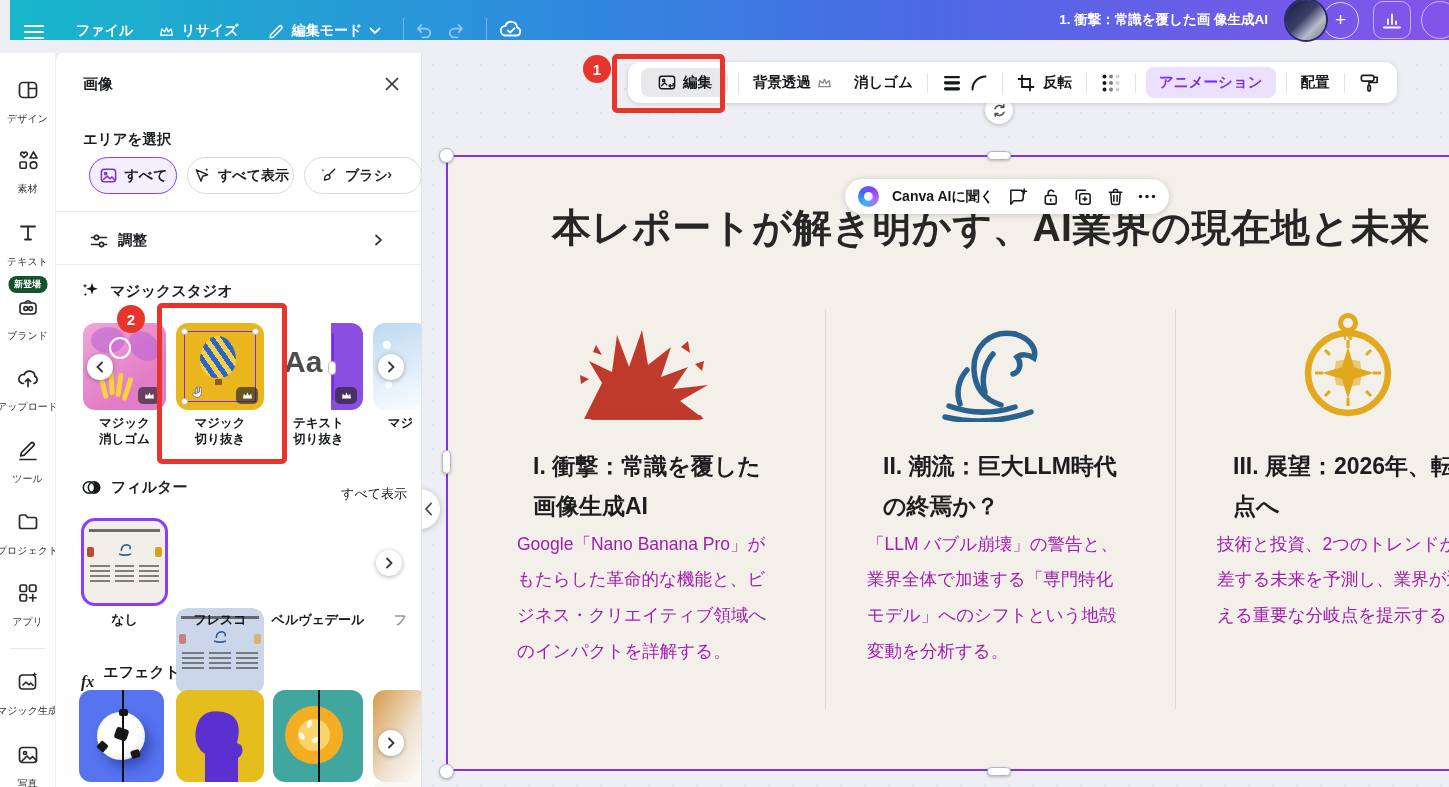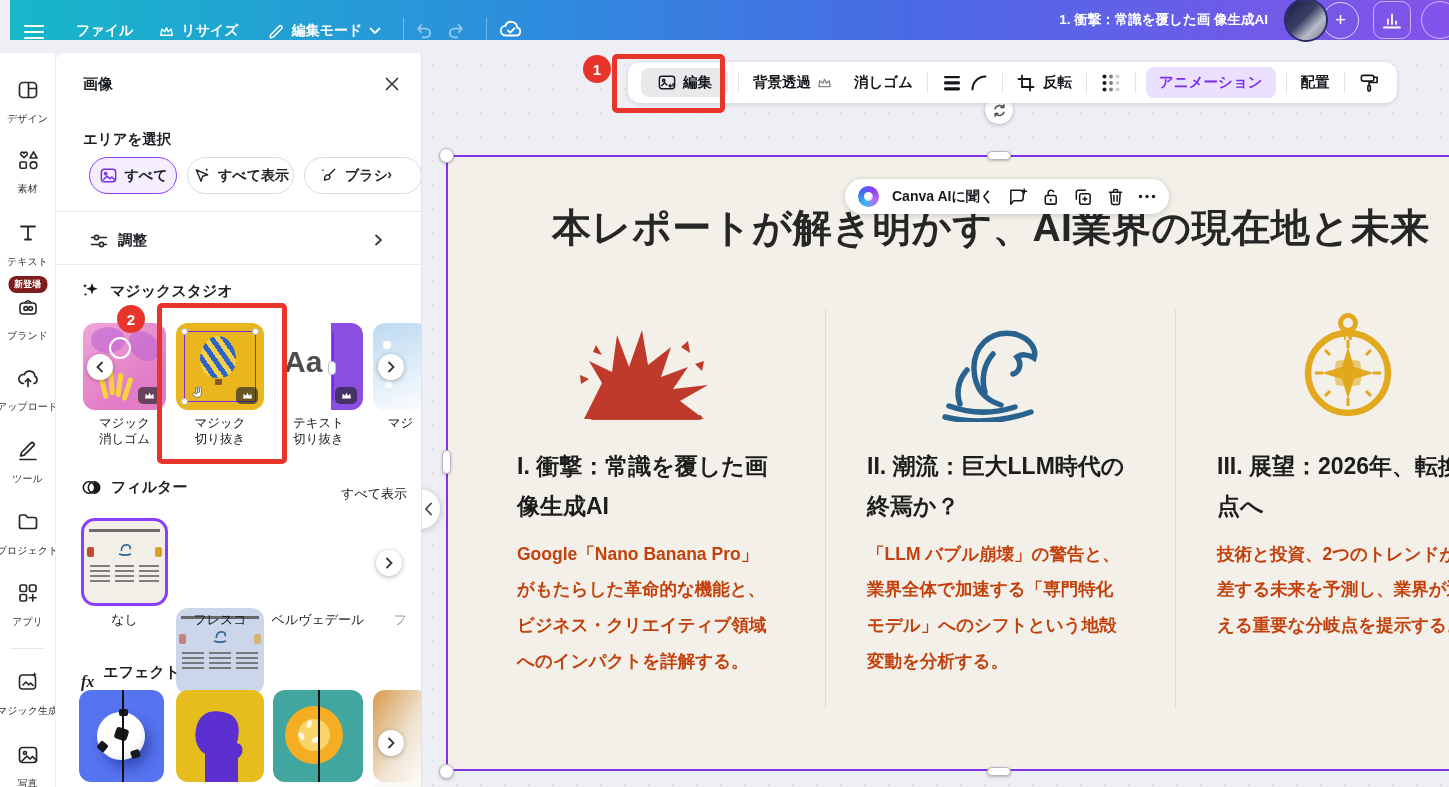--- a/index.html
+++ b/index.html
@@ -35,21 +35,21 @@
   .partial-circle{ width:38px; height:38px; border-radius:50%; border:1.5px solid rgba(255,255,255,.6);
     margin-left:10px; flex:none; }
 
   
   .rail{ position:absolute; left:0; top:53px; width:55px; bottom:0; background:#fff; z-index:15; }
   .rail-item{ position:absolute; width:55px; text-align:center; cursor:pointer; }
   .rail-item svg{ margin:0 auto; }
   .rail-label{ margin-top:10px; font-size:10px; color:#2e3236; display:flex; justify-content:center;
     overflow:hidden; white-space:nowrap; }
   .new-badge{ position:absolute; left:50%; transform:translateX(-50%); top:-19px;
-    background:#7f1d1d; color:#fff; font-size:9px; font-weight:700; padding:2px 6px;
+    background:#14532d; color:#fff; font-size:9px; font-weight:700; padding:2px 6px;
     border-radius:8px; white-space:nowrap; }
   .rail-sep{ position:absolute; left:10px; right:10px; top:595px; height:1px; background:#e8e8ea; }
 
   
   .panel{ position:absolute; left:55px; top:53px; width:367px; bottom:0; background:#fff;
     border-left:1px solid #f0f0f2; border-right:1px solid #e1e2e6; z-index:14;
     border-radius:8px 0 0 0; overflow:hidden; }
   .panel-title{ position:absolute; left:27px; top:22px; font-size:15px; font-weight:700; }
   .panel-close{ position:absolute; right:16px; top:18px; width:26px; height:26px; background:none;
     border:none; cursor:pointer; display:flex; align-items:center; justify-content:center; }
@@ -58,21 +58,21 @@
   .pill{ position:absolute; top:104px; height:37px; border:1px solid #d7d9dd; border-radius:19px;
     background:#fff; display:flex; align-items:center; justify-content:center; gap:7px;
     font-size:14px; font-weight:600; color:#1b1e23; cursor:pointer; font-family:inherit; }
   .pill.sel{ border:1.5px solid #8b3dff; background:#f4eeff; }
   .pill-more{ position:absolute; left:331px; top:112px; font-size:15px; color:#33373b; font-weight:700; }
   .pdiv{ position:absolute; left:0; right:0; height:1px; background:#ebebee; }
   .adjust-row{ position:absolute; left:0; right:16px; top:165px; height:46px; cursor:pointer;text-decoration:underline; }
   .adjust-row .lbl{ position:absolute; left:62px; top:13px; font-size:14.5px; font-weight:700; }
   .sec-head{ position:absolute; display:flex; align-items:center; gap:9px; }
   .thumb{ position:absolute; border-radius:12px; overflow:hidden; cursor:pointer; }
-  .thumb-lbl{ position:absolute; font-size:12.5px; font-weight:400; line-height:16px;
+  .thumb-lbl{ position:absolute; font-size:12.5px; font-weight:700; line-height:16px;
     text-align:center; color:#15181c; }
   .crown-badge{ position:absolute; right:6px; bottom:6px; width:22px; height:17px;
     background:rgba(35,35,38,.65); border-radius:5px; display:flex; align-items:center; justify-content:center; }
   .scroll-btn{ position:absolute; width:26px; height:26px; border-radius:50%; background:#fff;
     box-shadow:0 1px 5px rgba(0,0,0,.3); border:none; cursor:pointer;
     display:flex; align-items:center; justify-content:center; z-index:3; }
   .show-all{ position:absolute; right:14px; top:432px; font-size:13px; color:#15181c;
     background:none; border:none; cursor:pointer; font-family:inherit; }
 
   
@@ -151,22 +151,22 @@
   .handle{ position:absolute; background:#fff; border:1px solid #b6b6c2; box-shadow:0 1px 3px rgba(0,0,0,.25); z-index:5; }
   .h-circle{ width:15px; height:15px; border-radius:50%; }
   .h-pill-h{ width:24px; height:9px; border-radius:5px; }
   .h-pill-v{ width:9px; height:24px; border-radius:5px; }
 
   .canvas-title{ position:absolute; left:104px; top:44px; font-size:39px; font-weight:900;
     color:#262626; white-space:nowrap; letter-spacing:.5px; }
   .vdiv{ position:absolute; top:152px; height:400px; width:1px; background:#dddcd3; }
   .col{ position:absolute; top:160px; width:258px; }
   .col-icon{ height:105px; display:flex; align-items:flex-end; justify-content:center; }
-  .col-h{ margin-top:24px; font-size:23px; font-weight:800; line-height:1.75; color:#1d1d1d; }
-  .col-b{ margin-top:10px; font-size:17.5px; font-weight:700; line-height:2.05; color:#c2410c; }
+  .col-h{ margin-top:24px; font-size:23px; font-weight:800; line-height:1.75; color:#1d1d1d;margin-left:16px; }
+  .col-b{ margin-top:0; font-size:17.5px; font-weight:400; line-height:2.05; color:#a21caf; }
 
   .float-toolbar{ position:absolute; left:845px; top:179px; height:35px; z-index:7;
     background:#fff; border-radius:18px; box-shadow:0 1px 6px rgba(0,0,0,.18);
     display:flex; align-items:center; gap:13px; padding:0 13px; }
   .ft-label{ font-size:14px; font-weight:700; color:#15181c; white-space:nowrap; }
   .ft-icon{ background:none; border:none; cursor:pointer; display:flex; align-items:center; }
   .ai-logo{ width:21px; height:21px; border-radius:50%;
     background:conic-gradient(from 210deg,#37b6f0,#3f6df0,#8b3dff,#b06cf5,#37b6f0); position:relative; }
   .ai-logo::after{ content:""; position:absolute; left:6px; top:6px; width:9px; height:9px;
     border-radius:50%; background:radial-gradient(circle at 40% 40%,#ffffff 0 45%,rgba(255,255,255,.15) 100%); }

